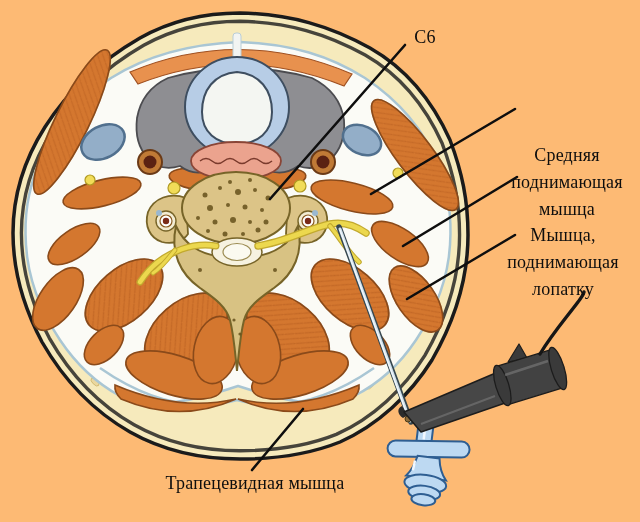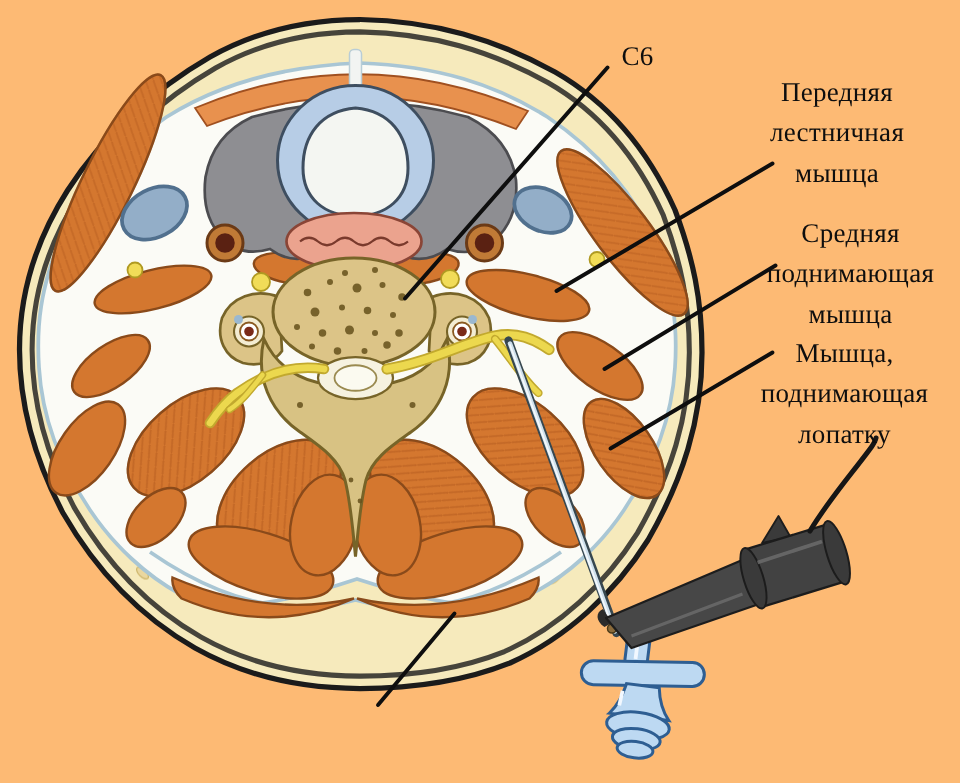--- a/index.html
+++ b/index.html
@@ -215,20 +215,20 @@
     <line x1="405" y1="45" x2="270" y2="199"></line>
     <line x1="515" y1="109" x2="371" y2="194"></line>
     <line x1="517" y1="177" x2="403" y2="246"></line>
     <line x1="515" y1="235" x2="407" y2="299"></line>
     <line x1="252" y1="470" x2="303" y2="409"></line>
   </g>
 </svg>
 
 <div class="anat-label" style="left:403px; top:24px; width:44px;">С6</div>
 
-<div class="anat-label" style="left:494px; top:48px; width:128px;">Передняя лестничная мышца</div>
 
 <div class="anat-label" style="left:506px; top:142px; width:122px;">Средняя поднимающая мышца</div>
 
 <div class="anat-label" style="left:492px; top:222px; width:142px;">Мышца, поднимающая лопатку</div>
 
+<div class="anat-label" style="left:120px; top:470px; width:270px;">Трапецевидная мышца</div>
 
 </div>
 
 </body></html>

